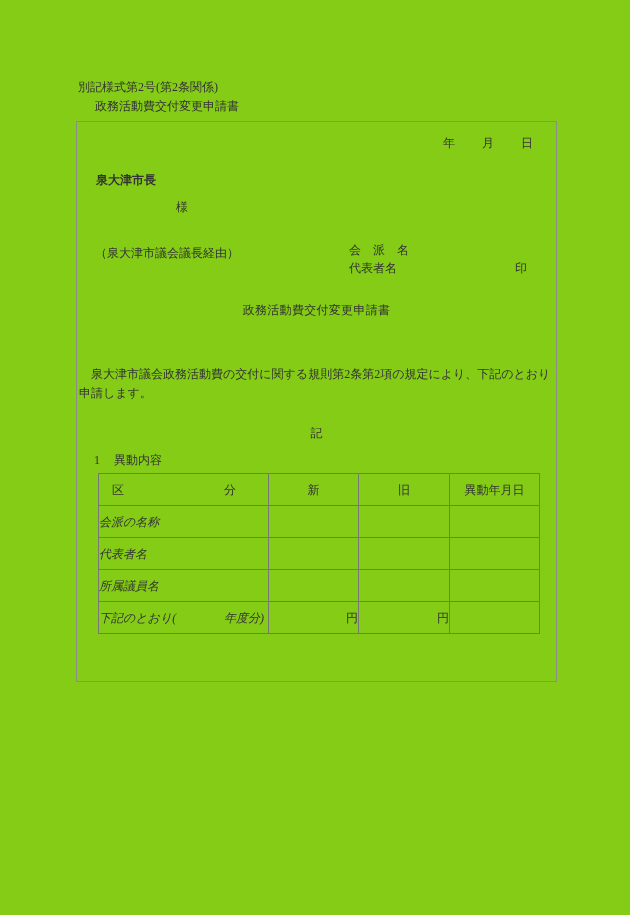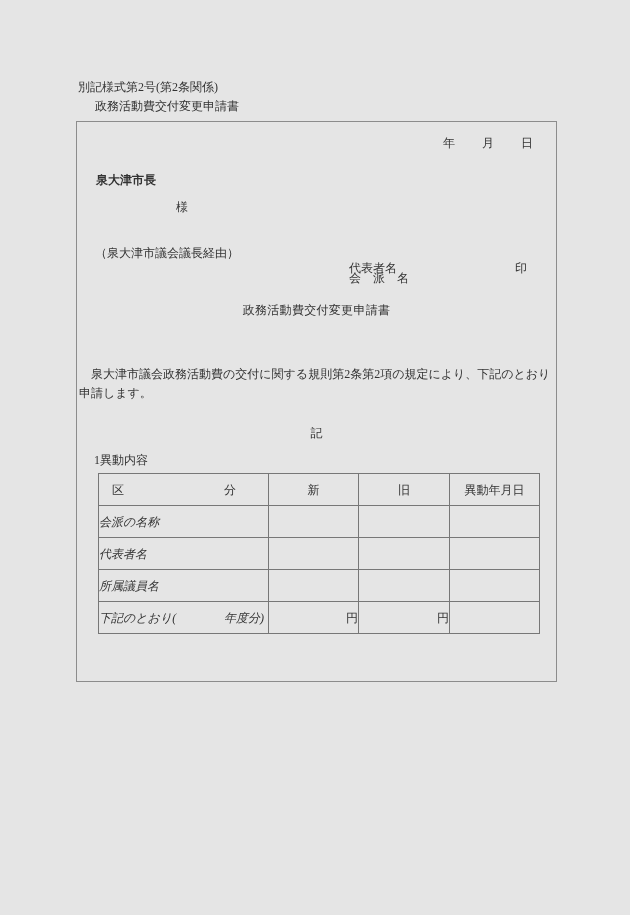--- a/index.html
+++ b/index.html
@@ -4,47 +4,47 @@
 <style>
   html, body {
     margin: 0;
     padding: 0;
     background: #fbfbfb;
   }
   .page {
     position: relative;
     width: 630px;
     height: 915px;
-    background: #e5e5e5;
+    background: #84cc16;
     font-family: "Liberation Serif", "DejaVu Serif", serif;
     color: #333333;
     font-size: 12px;
     line-height: 1;
     overflow: hidden;
   }
   .abs { position: absolute; }
   .form-number { left: 78px; top: 81px; }
   .form-title-top { left: 95px; top: 100px; }
   .doc-box {
     left: 76px; top: 121px;
     width: 479px; height: 559px;
     border: 1px solid #8c8c8c;
   }
   .date-line { left: 366px; top: 15px; display: flex; gap: 27px; }
   .addressee-name { left: 19px; top: 52px; font-weight: bold; }
   .honorific { left: 99px; top: 79px; }
   .via { left: 18px; top: 97px; margin-top: 28px; }
-  .faction-label { left: 272px; top: 122px; margin-top: 28px; }
+  .faction-label { left: 272px; top: 122px; }
   .rep-label { left: 272px; top: 140px; }
   .seal { left: 438px; top: 140px; }
   .doc-title { left: 0; top: 182px; width: 100%; text-align: center; letter-spacing: 0.3px; }
   .body-text { left: 2px; top: 243px; width: 478px; line-height: 19px; }
   .record-mark { left: 0; top: 305px; width: 100%; text-align: center; }
   .section-heading { left: 17px; top: 332px; }
-  .section-heading .sec-title { }
+  .section-heading .sec-title { margin-left: 14px; }
   table.change-table {
     position: absolute;
     left: 21px; top: 351px;
     border-collapse: collapse;
     table-layout: fixed;
     font-size: 12px;
     color: #333333;
   }
   table.change-table th, table.change-table td {
     border: 1px solid #777777;

